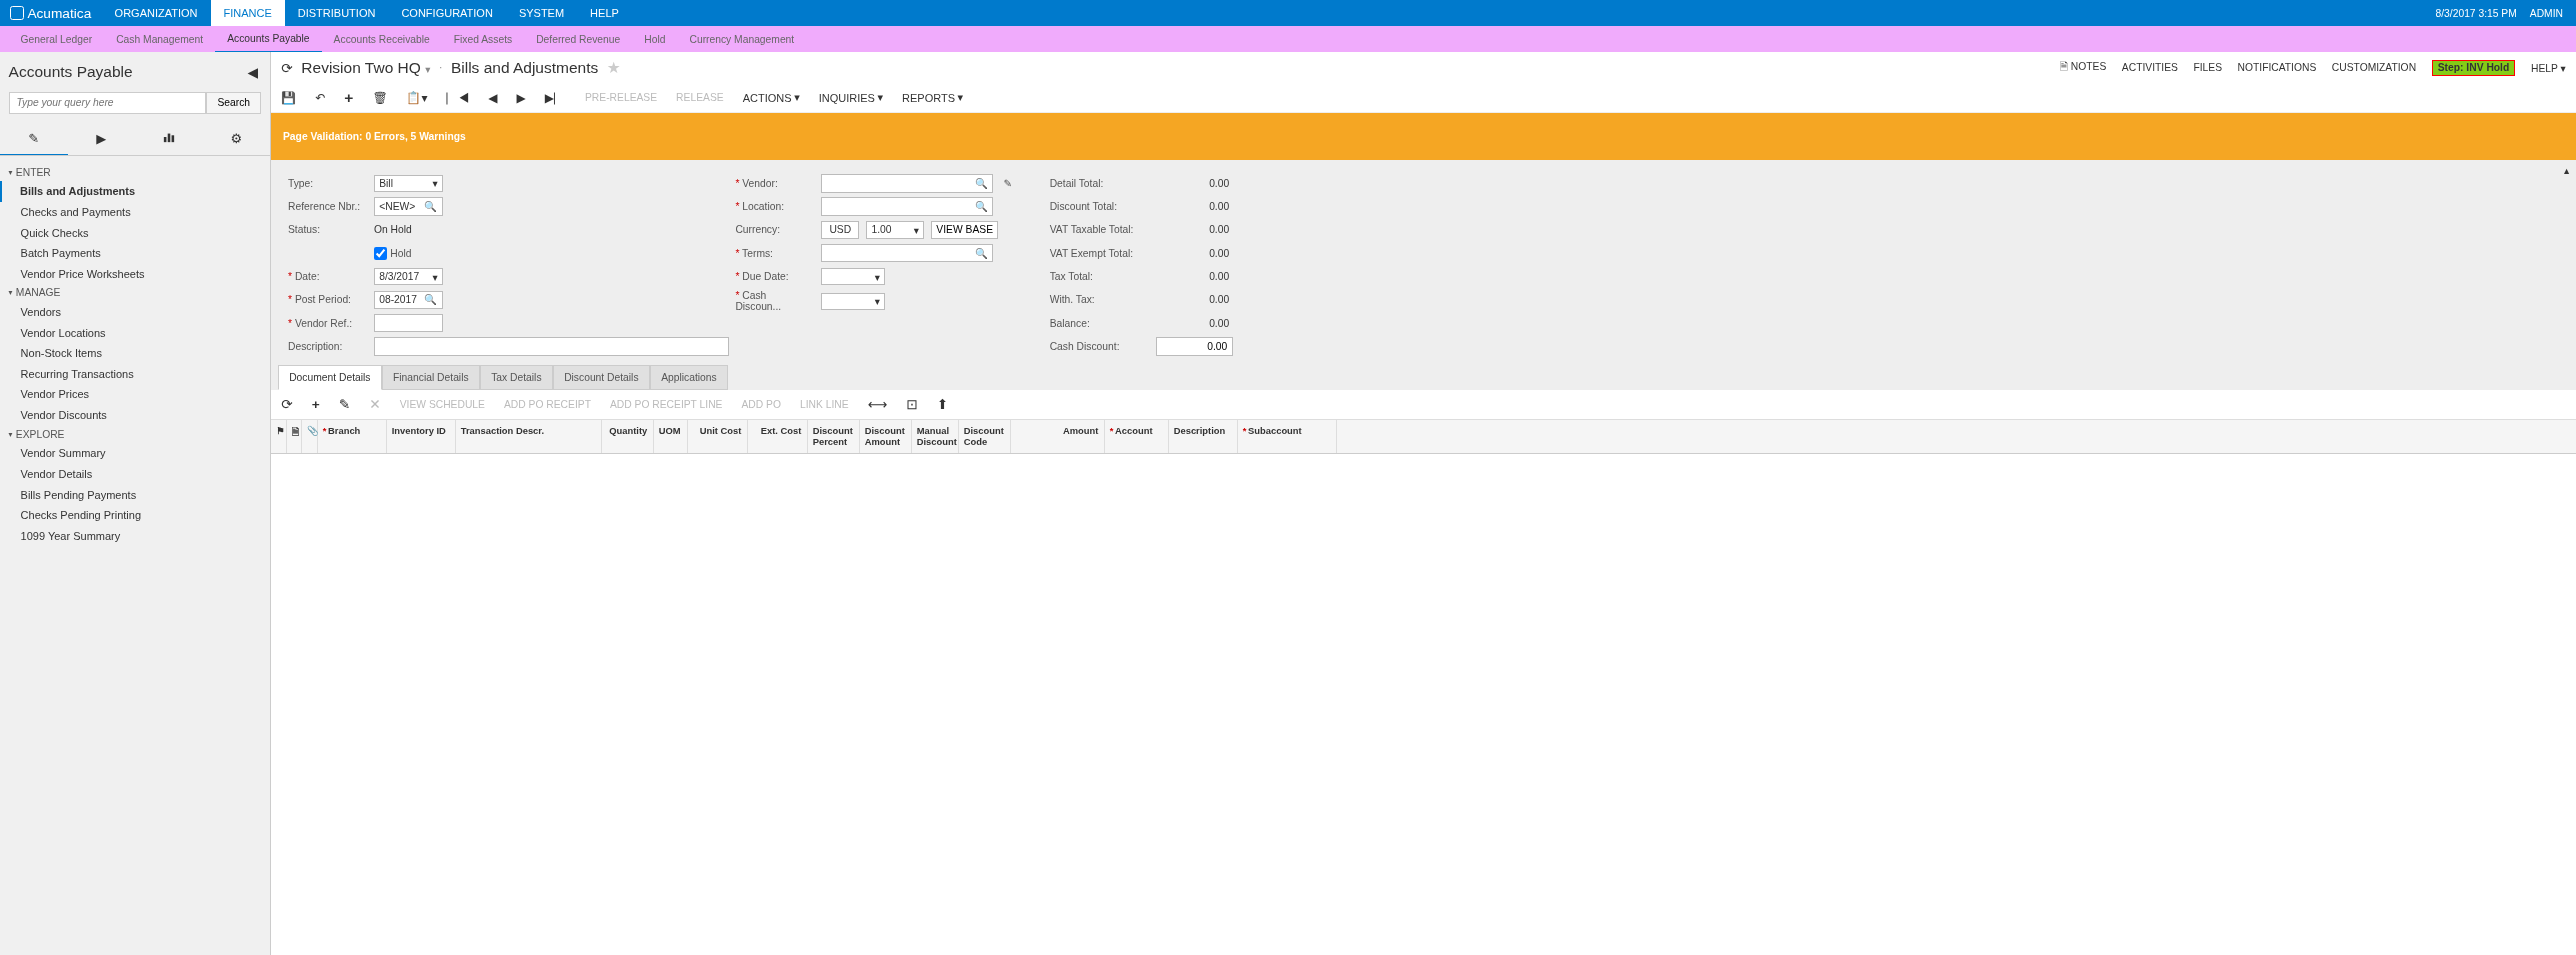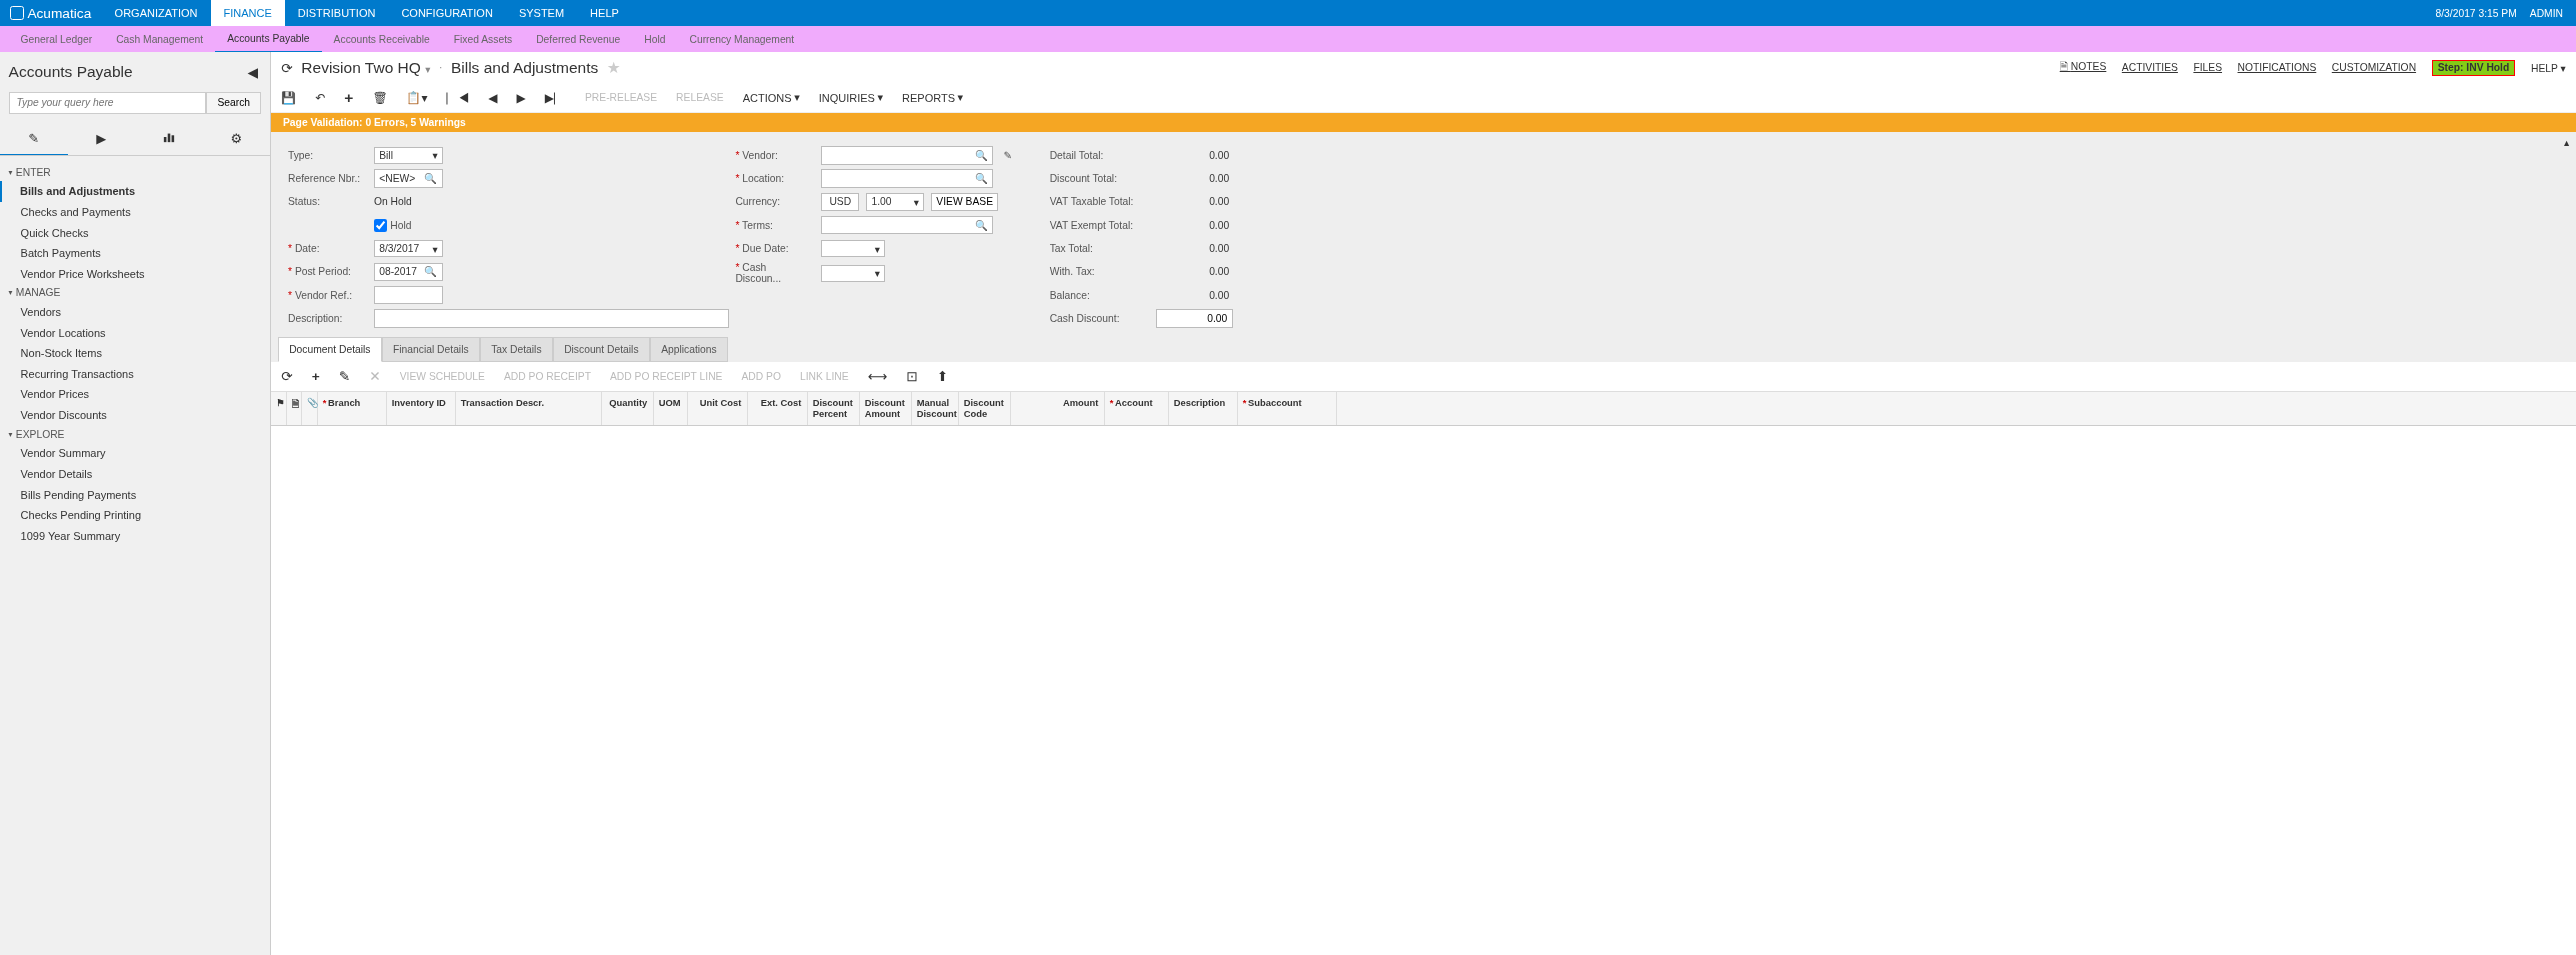--- a/index.html
+++ b/index.html
@@ -38,32 +38,32 @@
 .tree-caret { font-size: 7.7px; }
 .tree-item { padding: 4.3px 8.6px 4.3px 20.6px; cursor: pointer; font-size: 11px; color: #333;}
 .tree-item.active { border-left: 2.6px solid #007acc; font-weight: bold; padding-left: 18px; }
 
 
 .content { flex: 1; display: flex; flex-direction: column; overflow: hidden;}
 .content-header { padding: 6.9px 10.3px; display: flex; align-items: center; justify-content: space-between; }
 .crumb { display: flex; align-items: center; gap: 8.6px; font-size: 15.5px; color: #333; }
 .crumb-sep { color: #888; font-size: 10.3px; }
 .header-actions { display: flex; gap: 15.5px; align-items: center; font-size: 10.3px; }
-.header-action { cursor: pointer; color: #333; text-decoration: underline; }
+.header-action { cursor: pointer; color: #333; }
 .step-badge { background: #84cc16; border: 1.7px solid red; color: #333; padding: 1.7px 5.2px; font-weight: bold; font-size: 10.3px;}
 .help-link { cursor:pointer; }
 
 
 .toolbar { padding: 5.2px 10.3px; display: flex; align-items: center; gap: 19px; border-bottom: 0.9px solid #eee; font-size: 11px;}
 .tb-btn { cursor: pointer; color: #333; font-size: 12px;}
 .tb-btn.disabled { color: #bbb; cursor: default; }
 .tb-dropdown { cursor: pointer; display: flex; align-items: center; gap: 2.6px;}
 
 
-.validation-bar { background: #f5a623; color: #fff; padding: 4px 12px; font-size: 10.3px; font-weight: bold;}
+.validation-bar { background: #f5a623; color: #fff; padding: 18px 12px; font-size: 10.3px; font-weight: bold;}
 
 
 .form-area { padding: 13.7px 17px 8.6px; background: #eee; position: relative; }
 .form-collapse-caret { position: absolute; top: 3.4px; right: 6.9px; font-size: 10.3px; color: #333; cursor: pointer;}
 .form-cols { display: flex; gap: 34px; }
 .form-col { display: flex; flex-direction: column; gap: 4.3px; }
 .form-row { display: flex; align-items: center; gap: 6.9px; min-height: 19px;}
 .form-label { width: 79px; font-size: 10.3px; color: #555; }
 .req::before { content: "* "; color: #c00; }
 .form-input { border: 0.9px solid #bbb; padding: 2.6px 4.3px; font-size: 10.3px; background: #fff; }

